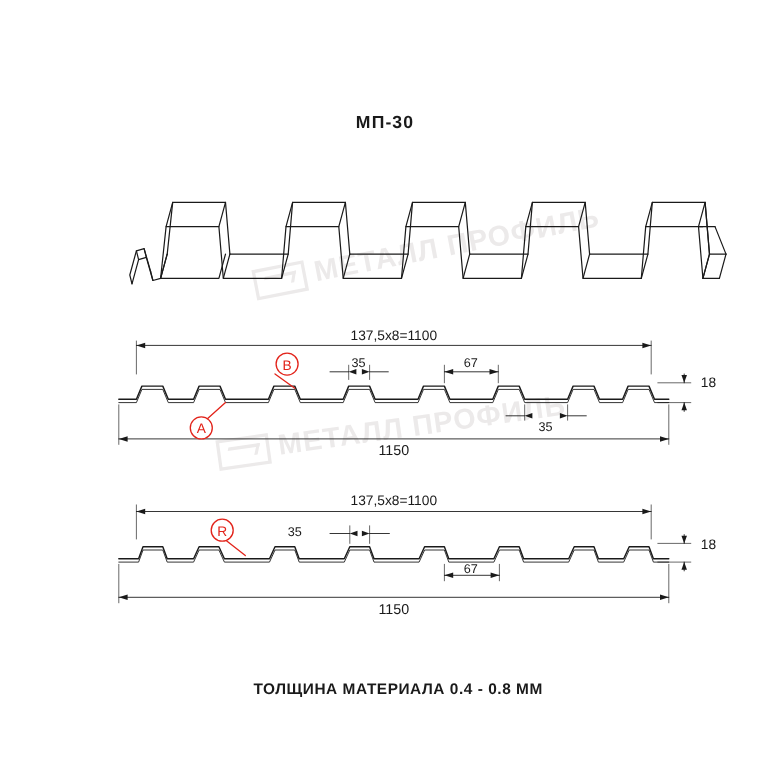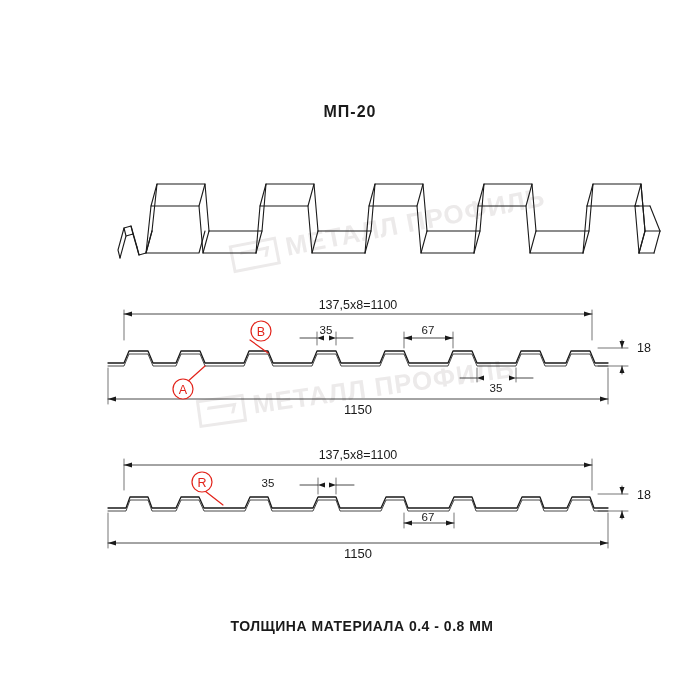--- a/index.html
+++ b/index.html
@@ -90,21 +90,21 @@
     border-top: 3px solid #eceaea;
     border-right: 3px solid #eceaea;
     transform: skewX(-20deg);
   }
 </style>
 </head>
 <body>
 
 <div class="page">
 
-  <div class="subtitle">МП-20</div>
+  <div class="subtitle">МП-30</div>
 
   <div class="wm wm-1"><span class="wm-box"></span><span>МЕТАЛЛ ПРОФИЛЬ</span></div>
   <div class="wm wm-2"><span class="wm-box"></span><span>МЕТАЛЛ ПРОФИЛЬ</span></div>
 
   <svg class="fig" width="700" height="700" viewBox="0 0 700 700">
     <g stroke="#1a1a1a" fill="none" stroke-width="1.1" stroke-linejoin="round" stroke-linecap="round">
 
       <g>
 
         <path d="M120,258 L126,236 L133,234 L139,255 L146,253 L152,231"></path>

